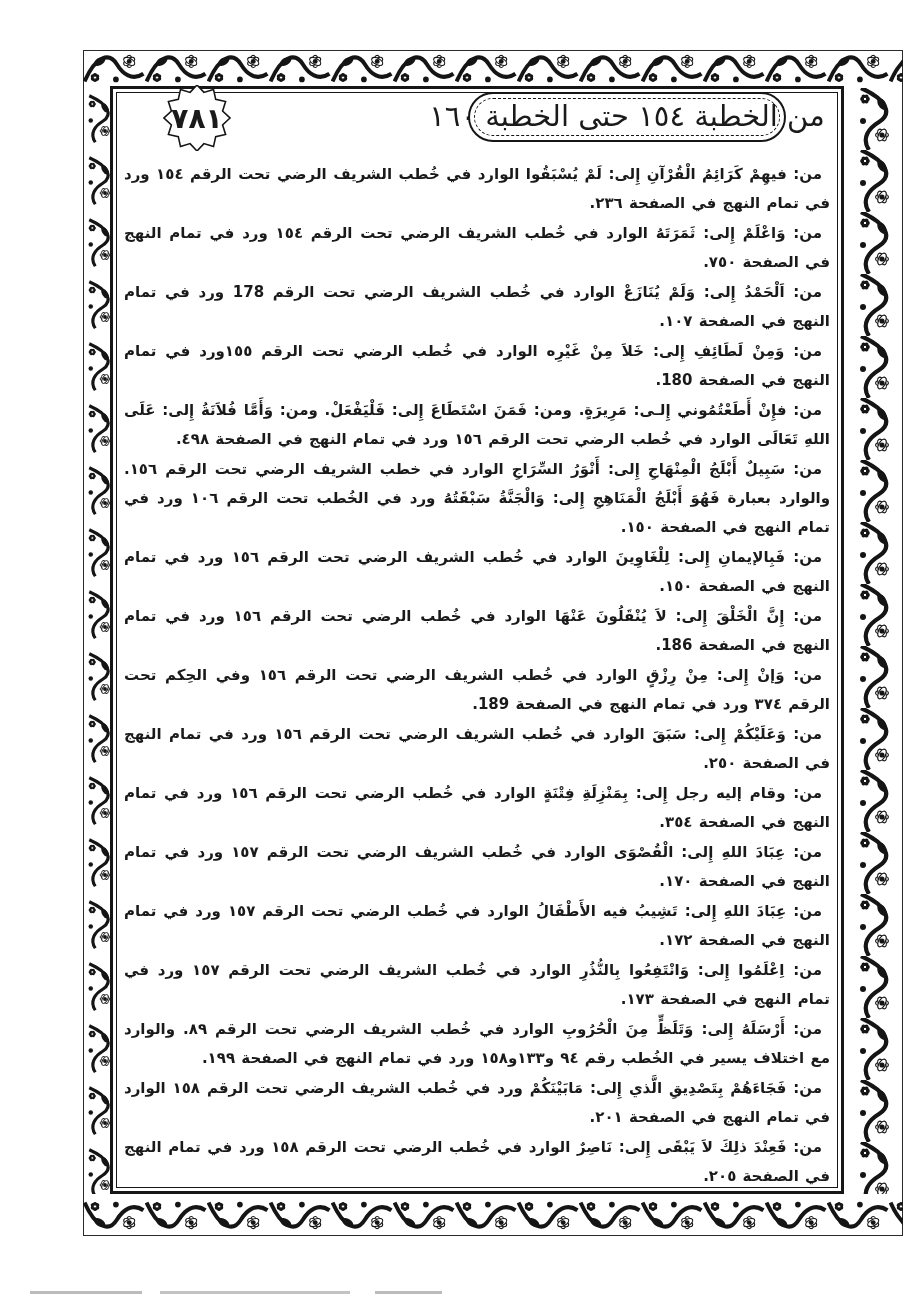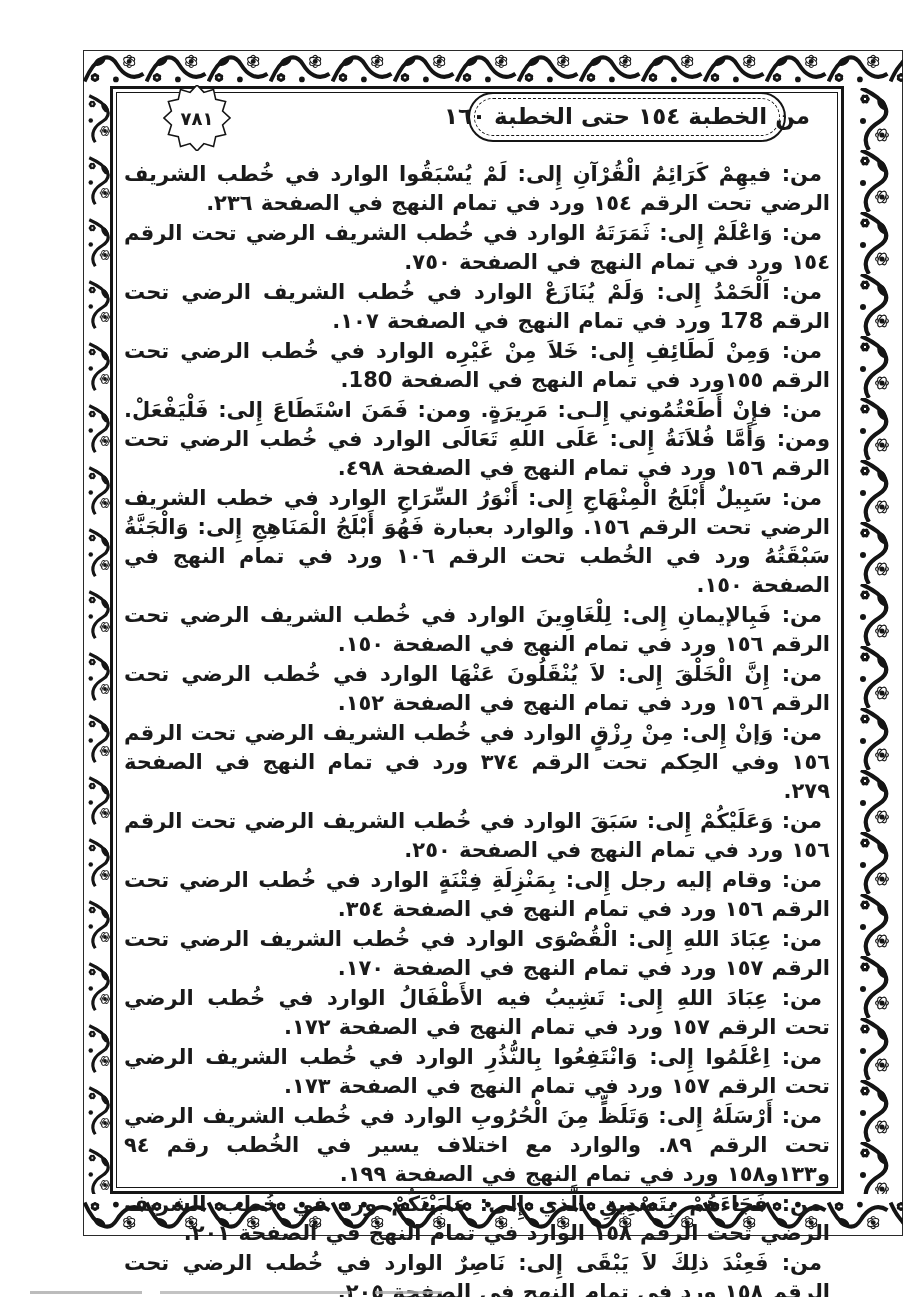--- a/index.html
+++ b/index.html
@@ -32,39 +32,39 @@
   .header-box{
     position:absolute;left:468px;top:92px;width:318px;height:50px;
     border:2.2px solid #151515;border-radius:26px;box-sizing:border-box;background:#fff;
   }
   .header-box-dash{
     position:absolute;left:4px;top:4px;right:4px;bottom:4px;
     border:1.6px dashed #151515;border-radius:21px;
     display:flex;align-items:center;justify-content:center;
   }
   .header-title{
-    font-size:23px;font-weight:bold;direction:rtl;white-space:nowrap;
+    font-size:29px;font-weight:normal;direction:rtl;white-space:nowrap;
     letter-spacing:0px;transform:translateY(-1px);
   }
   
   .pagenum-badge{position:absolute;left:163px;top:85px;width:68px;height:66px;}
   .pagenum-badge svg{position:absolute;left:0;top:0;}
   .pagenum-text{
     position:absolute;left:0;top:0;width:68px;height:66px;
     display:flex;align-items:center;justify-content:center;
-    font-size:18px;font-weight:bold;direction:rtl;
+    font-size:28px;font-weight:bold;direction:rtl;
   }
   
   .entries{
     position:absolute;left:124px;top:160px;width:706px;
     direction:rtl;text-align:justify;
   }
   .entries p{
     margin:0 0 1px 0;
-    font-size:21px;font-weight:bold;line-height:29px;
+    font-size:15px;font-weight:bold;line-height:29px;
     text-indent:8px;
     word-spacing:1px;
   }
   
   .scan-artifact{
     position:absolute;left:30px;top:1291px;width:412px;height:3px;
     background:repeating-linear-gradient(90deg,#ababab 0 112px,transparent 112px 130px,#b4b4b4 130px 320px,transparent 320px 345px);
     opacity:.8;
   }
   .defs-hidden{position:absolute;width:0;height:0;overflow:hidden;}
@@ -190,22 +190,22 @@
 </div>
 
 <div class="entries" lang="ar">
   <p>من: فيهِمْ كَرَائِمُ الْقُرْآنِ إِلى: لَمْ يُسْبَقُوا الوارد في خُطب الشريف الرضي تحت الرقم ١٥٤ ورد في تمام النهج في الصفحة ٢٣٦.</p>
   <p>من: وَاعْلَمْ إِلى: ثَمَرَتَهُ الوارد في خُطب الشريف الرضي تحت الرقم ١٥٤ ورد في تمام النهج في الصفحة ٧٥٠.</p>
   <p>من: اَلْحَمْدُ إِلى: وَلَمْ يُنَازَعْ الوارد في خُطب الشريف الرضي تحت الرقم 178 ورد في تمام النهج في الصفحة ١٠٧.</p>
   <p>من: وَمِنْ لَطَائِفِ إِلى: خَلاَ مِنْ غَيْرِه الوارد في خُطب الرضي تحت الرقم ١٥٥ورد في تمام النهج في الصفحة 180.</p>
   <p>من: فإِنْ أَطَعْتُمُوني إِلـى: مَرِيرَةٍ. ومن: فَمَنَ اسْتَطَاعَ إِلى: فَلْيَفْعَلْ. ومن: وَأَمَّا فُلاَنَةُ إِلى: عَلَى اللهِ تَعَالَى الوارد في خُطب الرضي تحت الرقم ١٥٦ ورد في تمام النهج في الصفحة ٤٩٨.</p>
   <p>من: سَبِيلٌ أَبْلَجُ الْمِنْهَاجِ إِلى: أَنْوَرُ السِّرَاجِ الوارد في خطب الشريف الرضي تحت الرقم ١٥٦. والوارد بعبارة فَهُوَ أَبْلَجُ الْمَنَاهِجِ إِلى: وَالْجَنَّةُ سَبْقَتُهُ ورد في الخُطب تحت الرقم ١٠٦ ورد في تمام النهج في الصفحة ١٥٠.</p>
   <p>من: فَبِالإيمانِ إِلى: لِلْغَاوِينَ الوارد في خُطب الشريف الرضي تحت الرقم ١٥٦ ورد في تمام النهج في الصفحة ١٥٠.</p>
-  <p>من: إِنَّ الْخَلْقَ إِلى: لاَ يُنْقَلُونَ عَنْهَا الوارد في خُطب الرضي تحت الرقم ١٥٦ ورد في تمام النهج في الصفحة ١٥٢.</p>
-  <p>من: وَإنْ إِلى: مِنْ رِزْقٍ الوارد في خُطب الشريف الرضي تحت الرقم ١٥٦ وفي الحِكم تحت الرقم ٣٧٤ ورد في تمام النهج في الصفحة ٢٧٩.</p>
+  <p>من: إِنَّ الْخَلْقَ إِلى: لاَ يُنْقَلُونَ عَنْهَا الوارد في خُطب الرضي تحت الرقم ١٥٦ ورد في تمام النهج في الصفحة 186.</p>
+  <p>من: وَإنْ إِلى: مِنْ رِزْقٍ الوارد في خُطب الشريف الرضي تحت الرقم ١٥٦ وفي الحِكم تحت الرقم ٣٧٤ ورد في تمام النهج في الصفحة 189.</p>
   <p>من: وَعَلَيْكُمْ إِلى: سَبَقَ الوارد في خُطب الشريف الرضي تحت الرقم ١٥٦ ورد في تمام النهج في الصفحة ٢٥٠.</p>
   <p>من: وقام إليه رجل إِلى: بِمَنْزِلَةِ فِتْنَةٍ الوارد في خُطب الرضي تحت الرقم ١٥٦ ورد في تمام النهج في الصفحة ٣٥٤.</p>
   <p>من: عِبَادَ اللهِ إِلى: الْقُصْوَى الوارد في خُطب الشريف الرضي تحت الرقم ١٥٧ ورد في تمام النهج في الصفحة ١٧٠.</p>
   <p>من: عِبَادَ اللهِ إِلى: تَشِيبُ فيه الأَطْفَالُ الوارد في خُطب الرضي تحت الرقم ١٥٧ ورد في تمام النهج في الصفحة ١٧٢.</p>
   <p>من: اِعْلَمُوا إِلى: وَانْتَفِعُوا بِالنُّذُرِ الوارد في خُطب الشريف الرضي تحت الرقم ١٥٧ ورد في تمام النهج في الصفحة ١٧٣.</p>
   <p>من: أَرْسَلَهُ إِلى: وَتَلَظٍّ مِنَ الْحُرُوبِ الوارد في خُطب الشريف الرضي تحت الرقم ٨٩. والوارد مع اختلاف يسير في الخُطب رقم ٩٤ و١٣٣و١٥٨ ورد في تمام النهج في الصفحة ١٩٩.</p>
   <p>من: فَجَاءَهُمْ بِتَصْدِيقِ الَّذي إِلى: مَابَيْنَكُمْ ورد في خُطب الشريف الرضي تحت الرقم ١٥٨ الوارد في تمام النهج في الصفحة ٢٠١.</p>
   <p>من: فَعِنْدَ ذلِكَ لاَ يَبْقَى إِلى: نَاصِرٌ الوارد في خُطب الرضي تحت الرقم ١٥٨ ورد في تمام النهج في الصفحة ٢٠٥.</p>
 
 </div>

